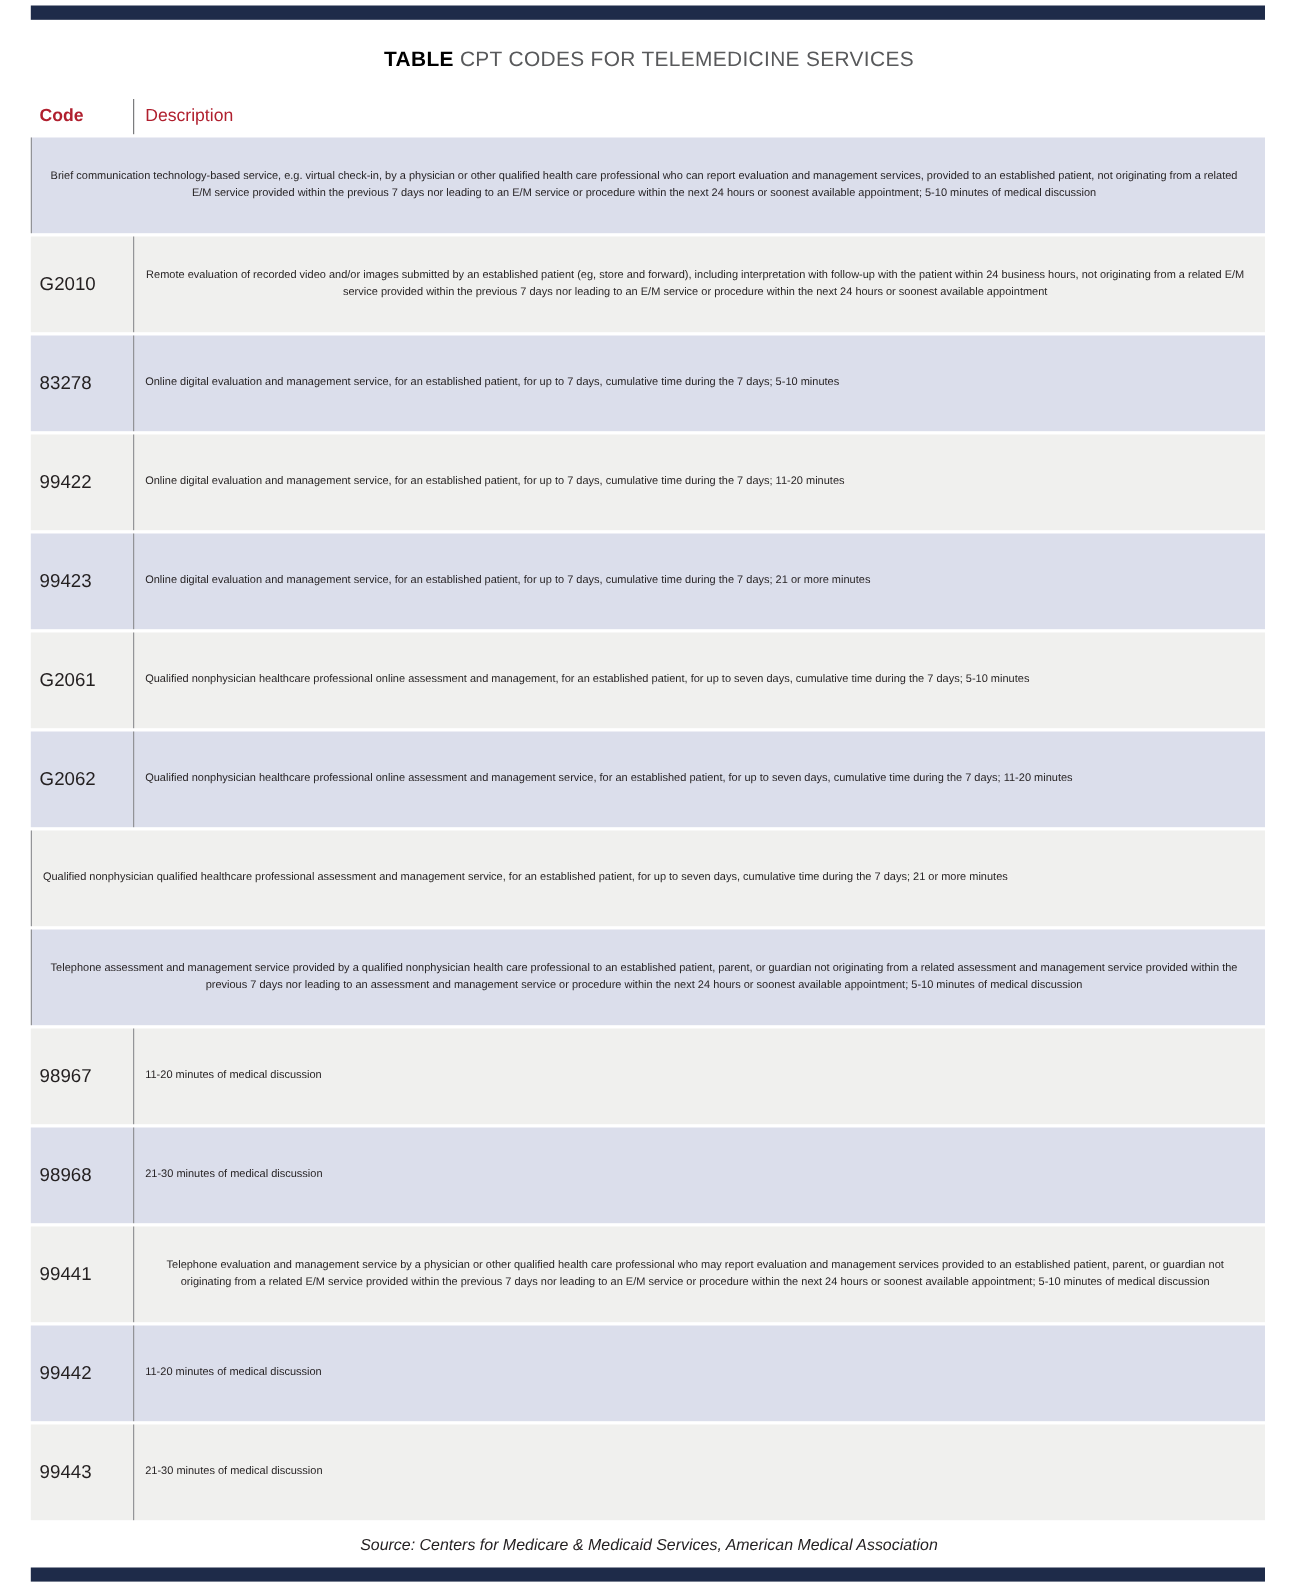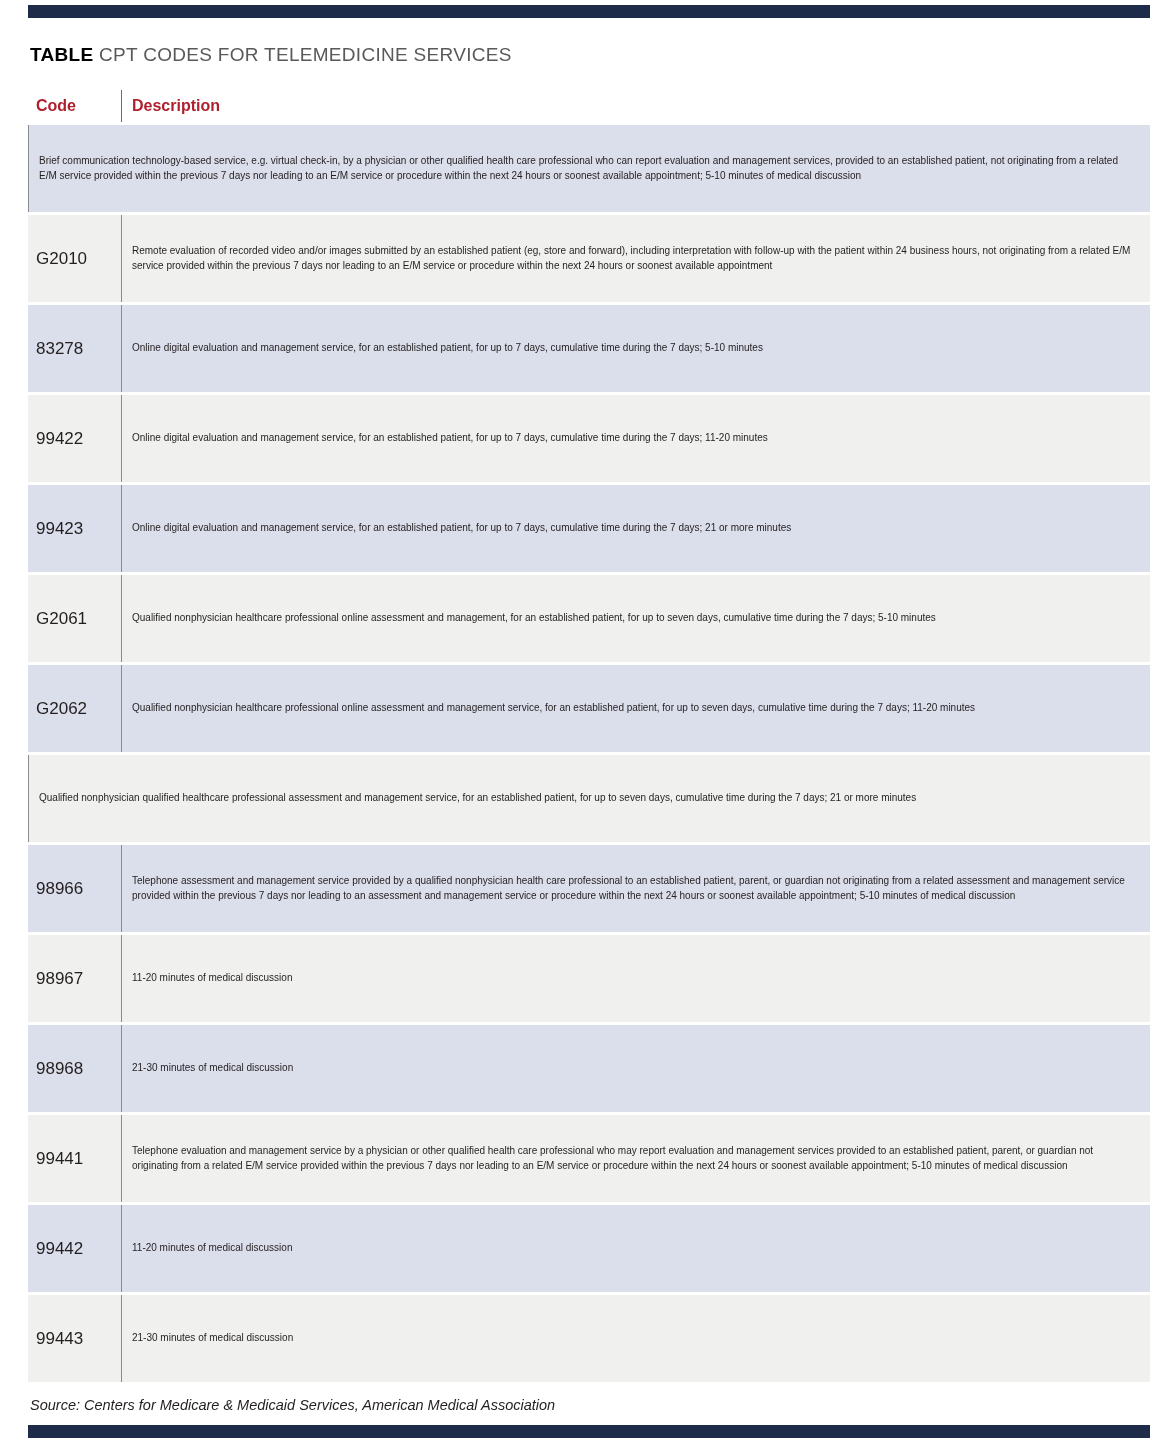--- a/index.html
+++ b/index.html
@@ -7,20 +7,21 @@
     margin: 0;
     padding: 0;
     background: #ffffff;
     font-family: "Liberation Sans", sans-serif;
     color: #231f20;
   }
   .page {
     width: 1175px;
     padding: 5px 25px 0 28px;
     background: #ffffff;
+    text-align: center;
   }
   .top-bar, .bottom-bar {
     height: 13px;
     background: #1e2b49;
     width: 100%;
   }
   .title-row {
     margin: 26px 0 14px 2px;
     font-size: 19px;
     letter-spacing: 0.3px;
@@ -49,21 +50,21 @@
     font-weight: bold;
     font-size: 16px;
   }
   .header-row .desc-col {
     flex: 1;
     padding-left: 10px;
     display: flex;
     align-items: center;
     border-left: 1px solid #6d6e71;
     color: #b01f2e;
-    font-weight: bold;
+    font-weight: normal;
     font-size: 16px;
   }
   .table-body { width: 100%; }
   .row {
     display: flex;
     align-items: stretch;
     min-height: 87px;
     margin-top: 3px;
   }
   .row.alt  { background: #dbdeeb; }
@@ -162,23 +163,20 @@
     <div class="desc-cell">
       <span>Qualified nonphysician healthcare professional online assessment and management service, for an established patient, for up to seven days, cumulative time during the 7 days; 11-20 minutes</span>
     </div>
   </div>
       <div class="row base">
     <div class="desc-cell">
       <span>Qualified nonphysician qualified healthcare professional assessment and management service, for an established patient, for up to seven days, cumulative time during the 7 days; 21 or more minutes</span>
     </div>
   </div>
       <div class="row alt">
-    <div class="code-cell">
-      <span>98966</span>
-    </div>
     <div class="desc-cell">
       <span>Telephone assessment and management service provided by a qualified nonphysician health care professional to an established patient, parent, or guardian not originating from a related assessment and management service provided within the previous 7 days nor leading to an assessment and management service or procedure within the next 24 hours or soonest available appointment; 5-10 minutes of medical discussion</span>
     </div>
   </div>
       <div class="row base">
     <div class="code-cell">
       <span>98967</span>
     </div>
     <div class="desc-cell">
       <span>11-20 minutes of medical discussion</span>

